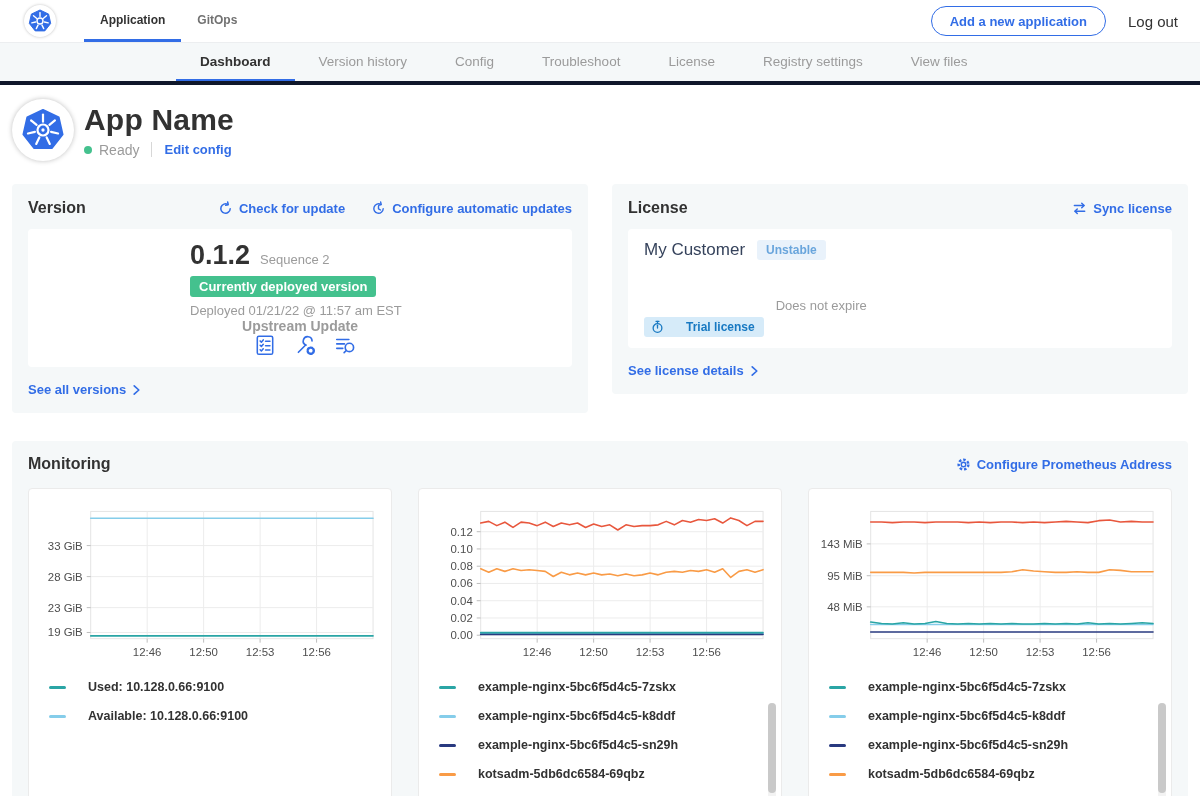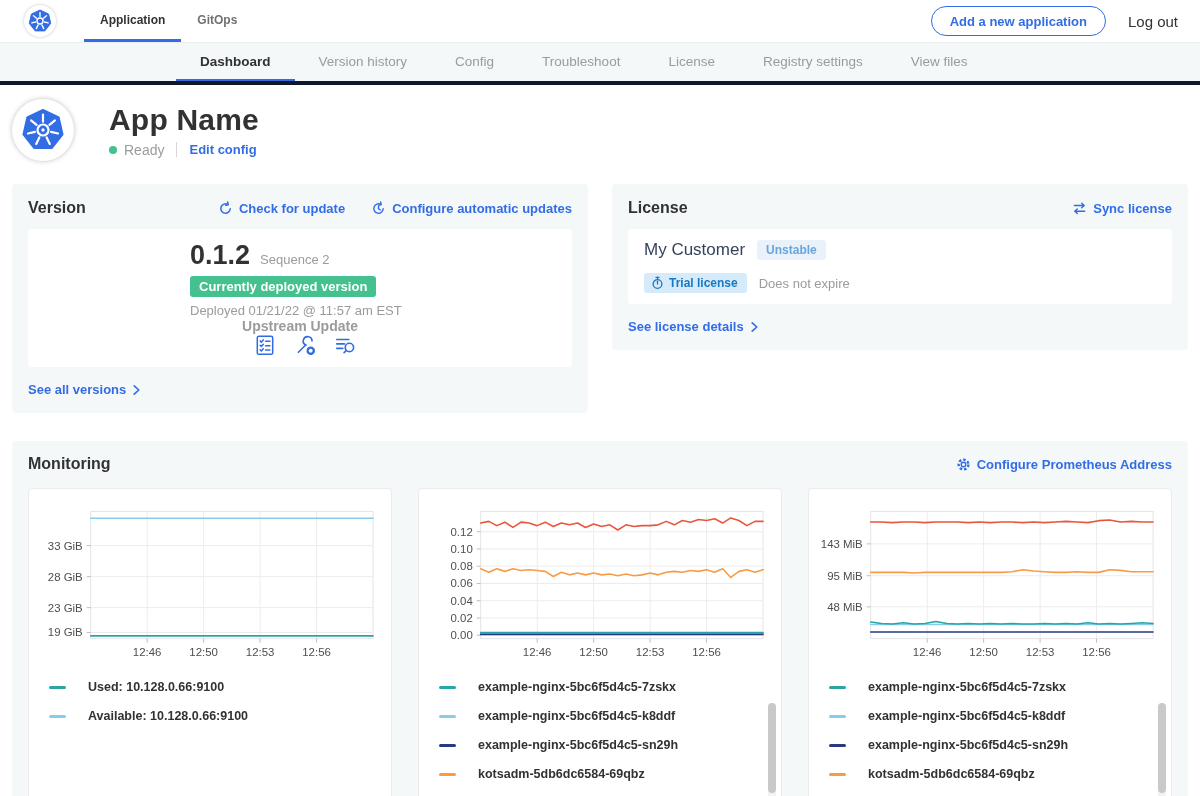--- a/index.html
+++ b/index.html
@@ -16,21 +16,21 @@
   .logout { font-size:15px; color:#323232; margin-left:22px; cursor:pointer; }
 
   
   .subnav { height:43px; background:#f5f8f9; border-top:1px solid #eceef0; border-bottom:4px solid #0f172a; display:flex; padding-left:176px; }
   .subtab { padding:0 24px; display:flex; align-items:center; font-size:13.5px; color:#9b9b9b; border-bottom:2px solid transparent; cursor:pointer; }
   .subtab.active { color:#323232; font-weight:700; border-bottom-color:#326de6; }
 
   
   .app-header { display:flex; align-items:center; padding:14px 0 15px 12px; }
   .avatar { width:62px; height:62px; border-radius:50%; background:#fff; box-shadow:0 0 5px rgba(0,0,0,.25); display:flex; align-items:center; justify-content:center; flex:none; }
-  .app-head-text { margin-left:35px; }
+  .app-head-text { margin-left:10px; }
   .app-title { font-size:30px; font-weight:700; color:#323232; letter-spacing:.2px; }
   .status-row { display:flex; align-items:center; margin-top:5px; }
   .dot { width:8px; height:8px; border-radius:50%; background:#44c18e; margin-right:7px; }
   .status-text { font-size:14px; color:#9b9b9b; }
   .vdiv { width:1px; height:15px; background:#d7d7d7; margin:0 12px; }
   .link { color:#326de6; font-weight:700; font-size:13px; cursor:pointer; text-decoration:none; display:inline-flex; align-items:center; gap:6px; }
 
   
   .cards-row { display:flex; gap:24px; padding:0 12px; margin-top:8px; align-items:flex-start; }
   .card { background:#f5f8f9; border-radius:4px; padding:15px 16px; flex:1; }
@@ -47,21 +47,21 @@
   .deployed-at { font-size:13px; color:#9b9b9b; }
   .upstream { flex:1; text-align:center; font-size:14px; font-weight:700; color:#9b9b9b; }
   .ver-icons { display:flex; gap:18px; color:#326de6; margin-left:10px; }
   .ver-icons svg { cursor:pointer; }
   .see-link { margin-top:13px; }
 
   .lic-row1 { display:flex; align-items:center; }
   .customer { font-size:17px; font-weight:400; color:#36435c; }
   .badge-channel { background:#e9f2fb; color:#69a5dc; font-size:12px; font-weight:600; padding:3px 9px; border-radius:3px; margin-left:12px; }
   .lic-row2 { display:flex; align-items:center; margin-top:13px; }
-  .badge-trial { background:#d6ebf9; color:#1879c2; font-size:12px; font-weight:700; padding:3px 9px 3px 7px; border-radius:3px; display:inline-flex; align-items:center; gap:5px; }
+  .badge-trial { background:#d6ebf9; color:#1879c2; font-size:12px; font-weight:700; padding:3px 9px 3px 7px; border-radius:3px; display:inline-flex; align-items:center; gap:22px;margin-top:44px; }
   .expiry { font-size:13px; color:#9b9b9b; margin-left:12px; }
 
   
   .monitoring { margin:28px 12px 0; background:#f5f8f9; border-radius:4px; padding:14px 16px 12px; }
   .mon-head { display:flex; align-items:center; }
   .charts-row { display:flex; gap:26px; margin-top:15px; }
   .chart-card { flex:1; background:#fff; border:1px solid #ebebeb; border-radius:4px; padding:12px 10px 13px; height:344px; display:flex; flex-direction:column; position:relative; }
   .chart-svg { width:100%; height:165px; display:block; font-family:"Liberation Sans", sans-serif; }
   .chart-legend { margin:14px 0 0 10px; }
   .legend-row { display:flex; align-items:center; margin-bottom:15px; }

